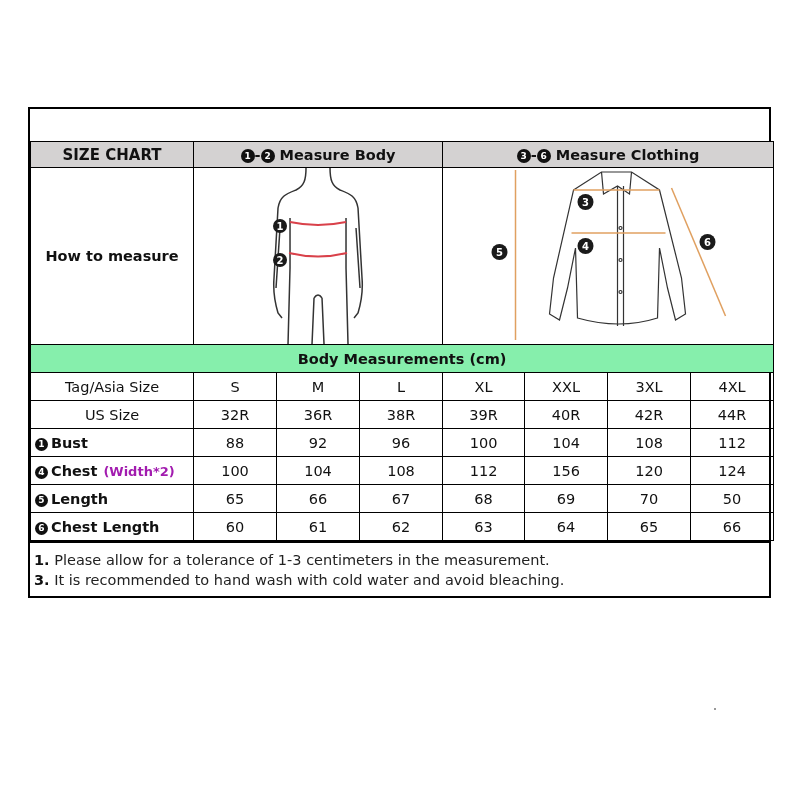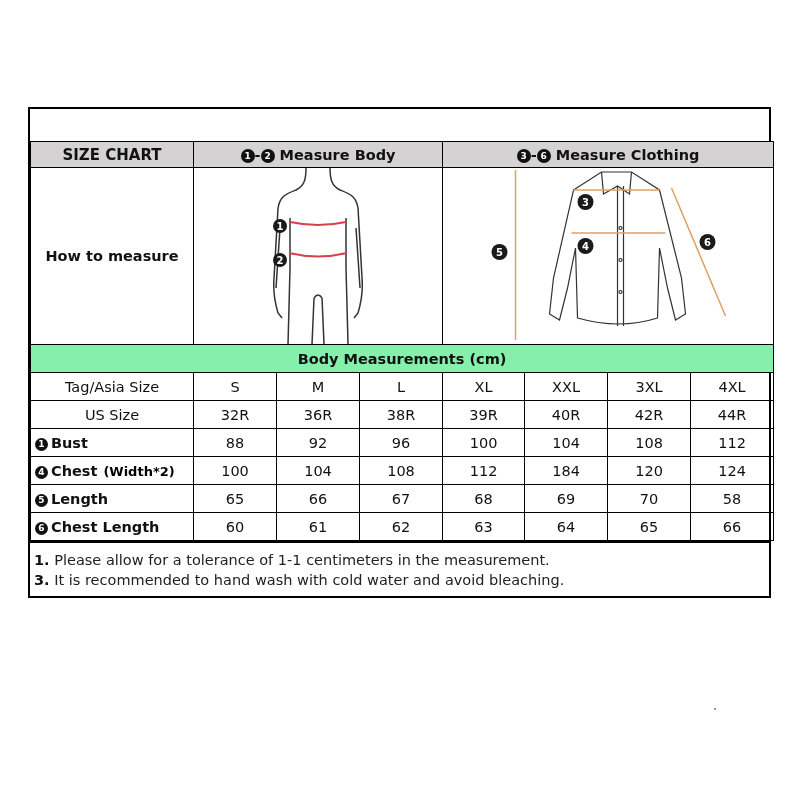--- a/index.html
+++ b/index.html
@@ -9,21 +9,21 @@
   table.grid td { border: 1px solid #000; text-align: center; vertical-align: middle; padding: 0; font-size: 14.5px; }
   .hdr td { background: #d4d2d2; font-weight: bold; height: 25px; font-size: 15px; }
   .hdr td.title { font-size: 15px; }
   .img-row td { height: 176px; background: #fff; }
   .section td { background: #86efac; font-weight: bold; height: 27px; font-size: 14.5px; border-top: 2px solid #000; border-bottom: 2px solid #000; }
   .row td { height: 27px; }
   .row td.lbl { font-weight: normal; }
   .row td.lbl-left { font-weight: bold; text-align: left; padding-left: 4px; }
   .num-badge { display: inline-block; width: 13px; height: 13px; border-radius: 50%; background: #111; color: #fff; font-size: 9px; line-height: 13px; text-align: center; font-weight: bold; vertical-align: 1px; margin-right: 3px; }
   .hdr .num-badge { width: 14px; height: 14px; line-height: 14px; margin-right: 0; }
-  .orange { color: #000000; font-weight: bold; font-size: 13px; margin-left: 6px; }
+  .orange { color: #a21caf; font-weight: bold; font-size: 13px; margin-left: 6px; }
   .notes { border-top: 2px solid #000; padding: 8px 4px 6px 4px; font-size: 14.5px; line-height: 19.5px; color: #222; }
   .notes b { color: #111; }
   .fig { position: relative; width: 100%; height: 176px; }
   .dot { position: absolute; right: 84px; top: 708px; width: 2px; height: 2px; background: #999; }
 </style>
 </head>
 <body>
 
 <div class="chart">
   <table class="grid">
@@ -136,50 +136,50 @@
     </tr>
 
     <tr class="row">
       <td class="lbl-left">
         <span class="num-badge">4</span><span>Chest</span><span class="orange">(Width*2)</span>
       </td>
       <td>100</td>
       <td>104</td>
       <td>108</td>
       <td>112</td>
-      <td>184</td>
+      <td>156</td>
       <td>120</td>
       <td>124</td>
     </tr>
     <tr class="row">
       <td class="lbl-left">
         <span class="num-badge">5</span><span>Length</span>
       </td>
       <td>65</td>
       <td>66</td>
       <td>67</td>
       <td>68</td>
       <td>69</td>
       <td>70</td>
-      <td>58</td>
+      <td>50</td>
     </tr>
     <tr class="row">
       <td class="lbl-left">
         <span class="num-badge">6</span><span>Chest Length</span>
       </td>
       <td>60</td>
       <td>61</td>
       <td>62</td>
       <td>63</td>
       <td>64</td>
       <td>65</td>
       <td>66</td>
     </tr>
   </tbody>
     </table>
 
   <div class="notes">
-    <div><b>1.</b><span> Please allow for a tolerance of 1-1 centimeters in the measurement.</span></div>
+    <div><b>1.</b><span> Please allow for a tolerance of 1-3 centimeters in the measurement.</span></div>
     <div><b>3.</b><span> It is recommended to hand wash with cold water and avoid bleaching.</span></div>
   </div>
 </div>
 
 <div class="dot"></div>
 
 </body></html>

